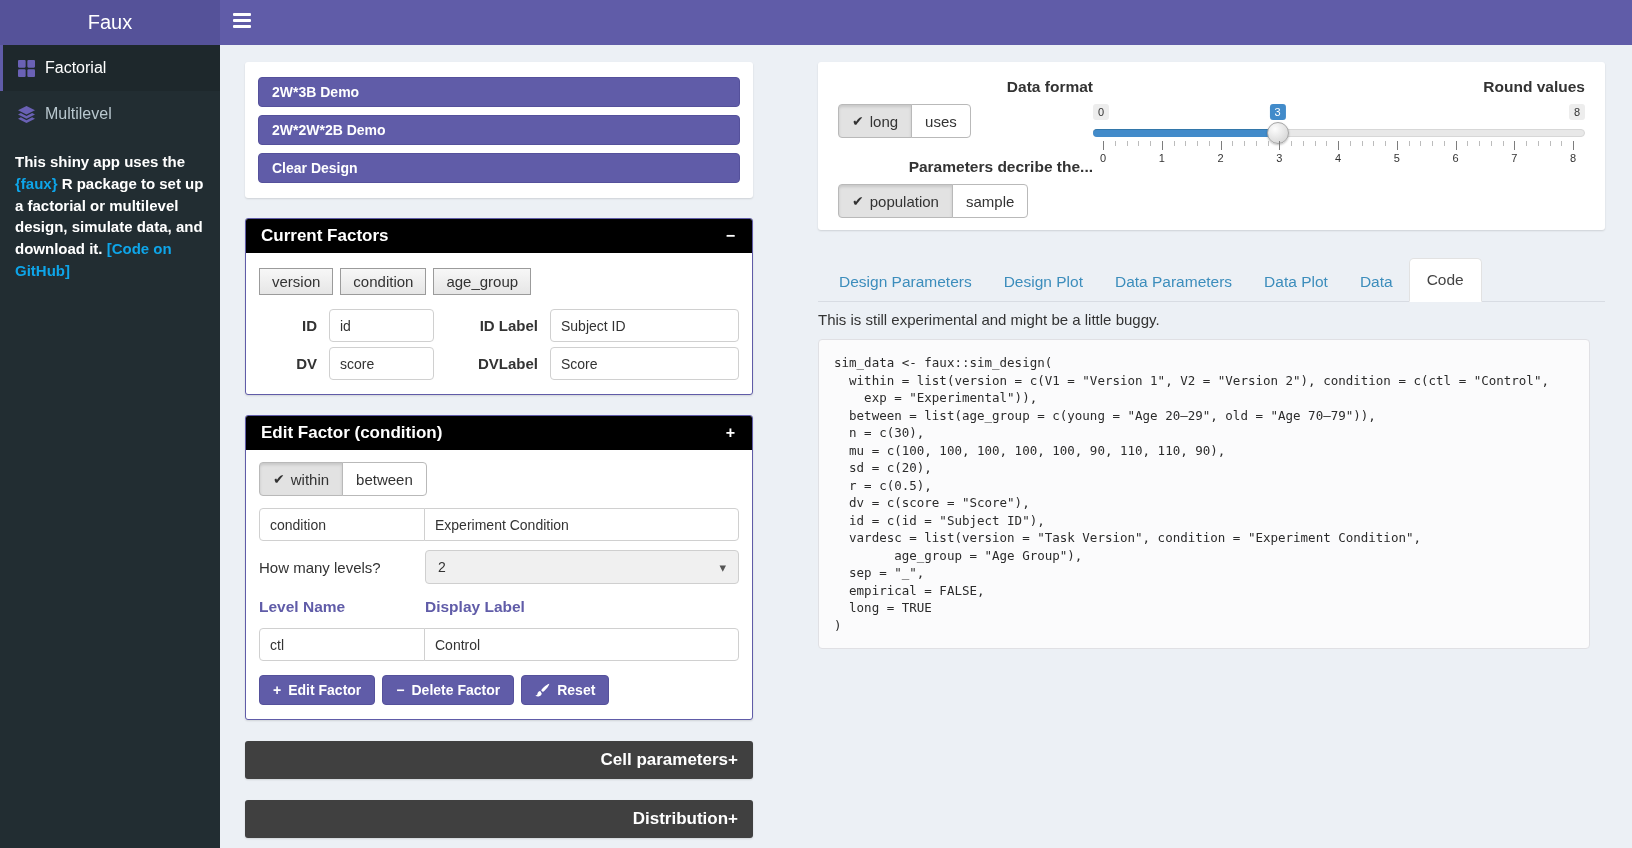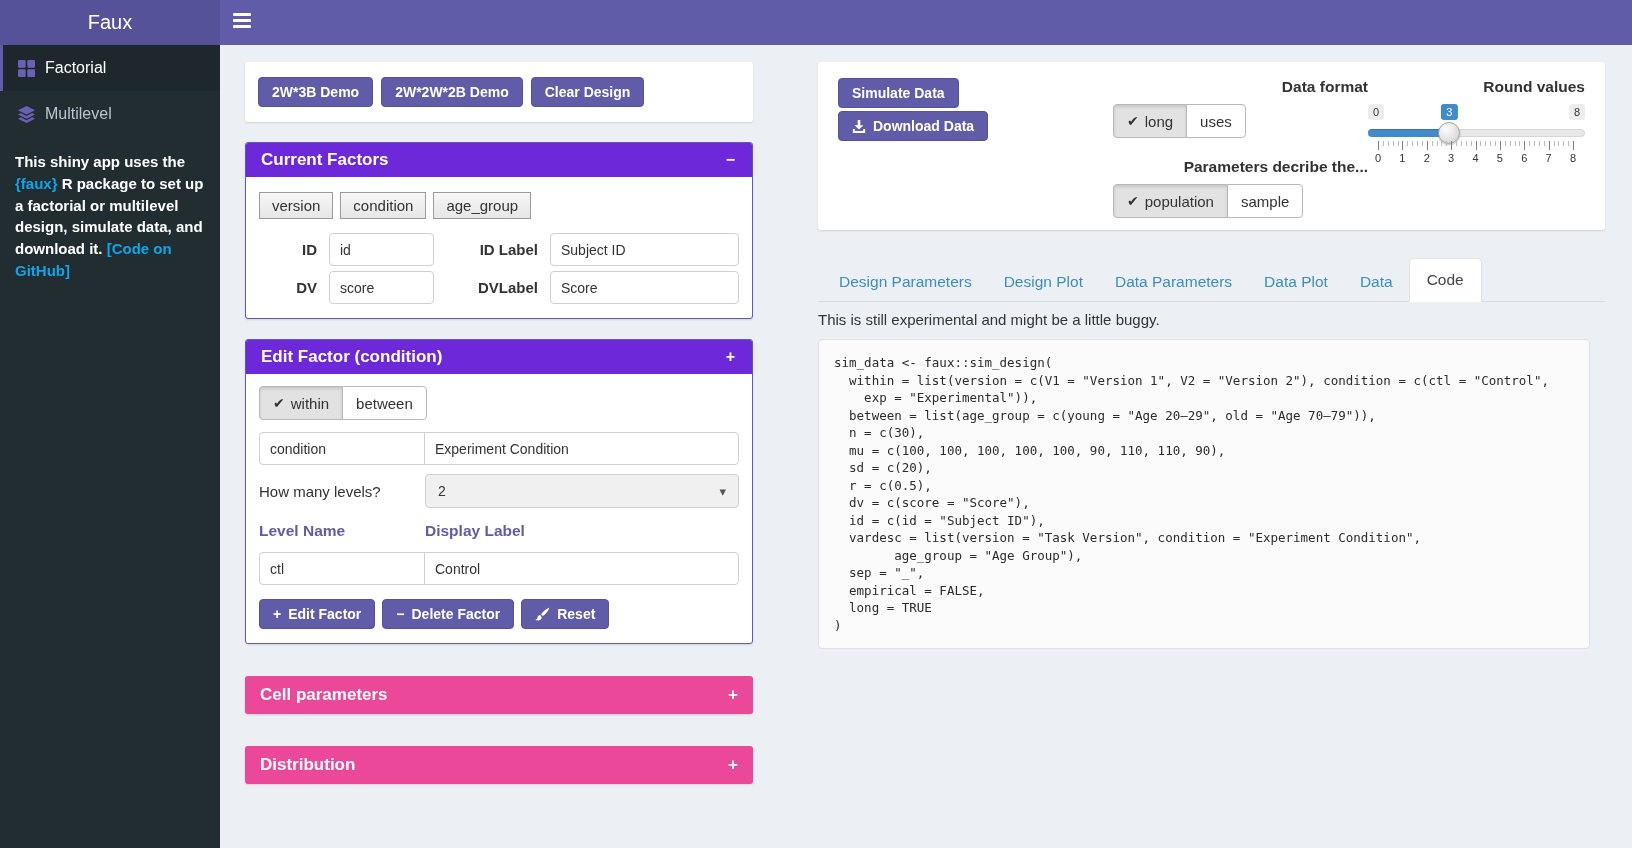--- a/index.html
+++ b/index.html
@@ -35,26 +35,26 @@
   
   .pbtn { display:inline-flex; align-items:center; gap:7px; background:#605ca8; color:#fff;
           font-weight:700; font-size:14px; border:1px solid #55519b; border-radius:4px;
           padding:6px 13px; height:30px; cursor:pointer; white-space:nowrap; }
   .pbtn .gly { font-weight:700; font-size:14px; line-height:1; }
   .pbtn svg { display:block; }
 
   
   .box { border:1px solid #605ca8; border-radius:3px; background:#fff; margin-top:20px;
          box-shadow:0 1px 2px rgba(0,0,0,.12); overflow:hidden; }
-  .box-header { background:#6d28d9; color:#fff; padding:7px 15px; font-size:17px; font-weight:700;
+  .box-header { background:#000000; color:#fff; padding:7px 15px; font-size:17px; font-weight:700;
                 display:flex; align-items:center; justify-content:space-between; cursor:pointer; }
   .box-header .collapse-gly { font-size:16px; font-weight:700; cursor:pointer; padding:0 2px; }
   .box-body { padding:12px 13px 14px; }
-  .bar-box { background:#ec4899; color:#fff; border-radius:3px; margin-top:32px; padding:9px 15px;
-             font-size:17px; font-weight:700; display:flex; justify-content:space-between;
+  .bar-box { background:#404040; color:#fff; border-radius:3px; margin-top:21px; padding:9px 15px;
+             font-size:17px; font-weight:700; display:flex; justify-content:flex-end;
              align-items:center; cursor:pointer; box-shadow:0 1px 2px rgba(0,0,0,.12); }
 
   
   .tag-row { display:flex; gap:7px; margin:3px 0 14px; }
   .tag { background:linear-gradient(#f7f7f7,#e6e6e6); border:1px solid #9b9b9b; border-radius:0;
          padding:4px 12px; font-size:15px; color:#333; cursor:pointer; }
 
   
   .inp { height:33px; border:1px solid #d0d0d0; border-radius:4px; background:#fff; padding:0 10px;
          font-family:"Liberation Sans", sans-serif; font-size:14px; color:#333; width:100%; }
@@ -170,21 +170,21 @@
       <span>Multilevel</span>
     </div>
     <div class="side-desc"><span>This shiny app uses the </span><span class="lnk">{faux}</span><span> R package to set up a factorial or multilevel design, simulate data, and download it. </span><span class="lnk">[Code on GitHub]</span></div>
   </div>
 
   <div class="content">
 
     <div class="col-left">
 
       <div class="card" style="padding:15px 13px;">
-        <div style="display:flex; gap:8px;">
+        <div style="display:flex; gap:8px;flex-direction:column;">
           <button class="pbtn">
               <span>2W*3B Demo</span>
             </button>
           <button class="pbtn">
               <span>2W*2W*2B Demo</span>
             </button>
           <button class="pbtn">
               <span>Clear Design</span>
             </button>
         </div>
@@ -281,34 +281,20 @@
       </div>
       <div class="bar-box">
         <span>Distribution</span>
         <span class="collapse-gly">+</span>
       </div>
     </div>
 
     <div class="col-right">
 
       <div class="card sim-card">
-        <div class="sim-col1">
-          <button class="pbtn">
-              <span>Simulate Data</span>
-            </button>
-          <button class="pbtn">
-            <span>
-                <svg width="14" height="14" viewBox="0 0 16 16">
-                  <path class="wfill" d="M6.5 1h3v6H13L8 12 3 7h3.5z"></path>
-                  <path class="wfill" d="M1 11.5h2.2v2.3h9.6v-2.3H15V16H1z"></path>
-                </svg>
-              </span>
-            <span>Download Data</span>
-          </button>
-        </div>
         <div class="sim-col2">
           <div class="fld-label">Data format</div>
           <div class="toggle grp">
             <button class="tbtn active">
               <span class="check">✔</span>
               <span>long</span>
             </button>
             <button class="tbtn">
               <span>uses</span>
             </button>

